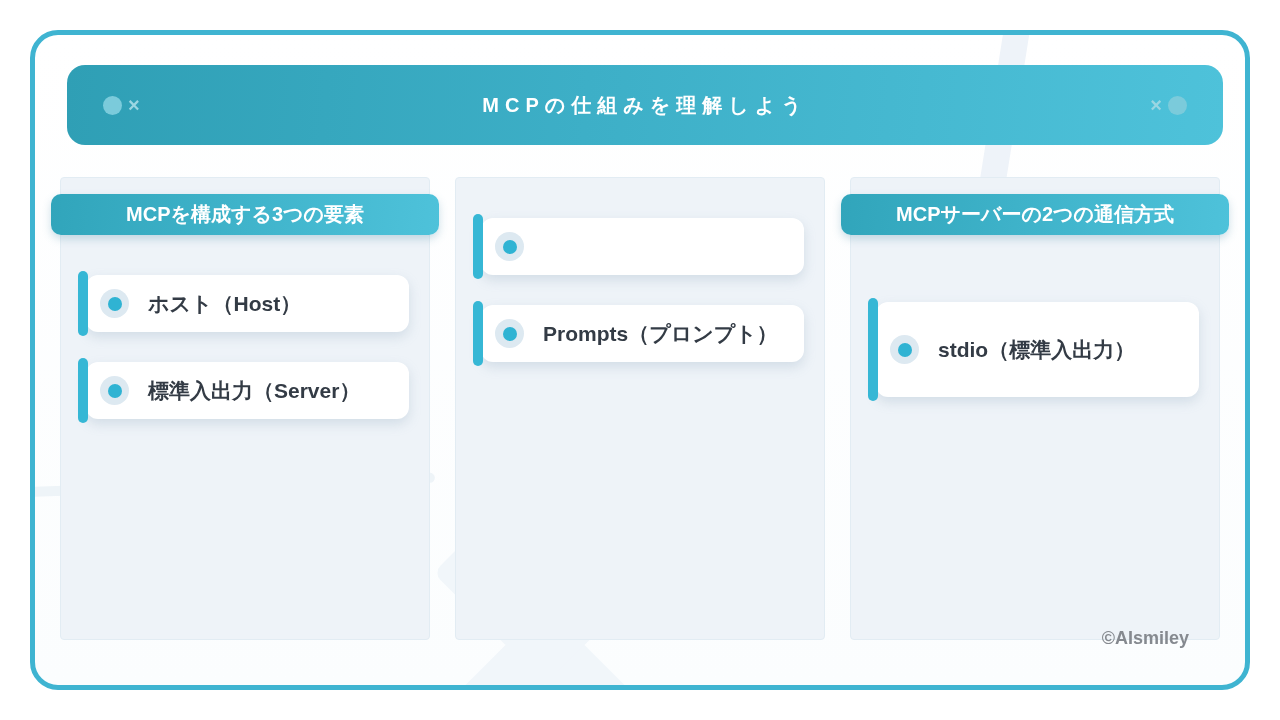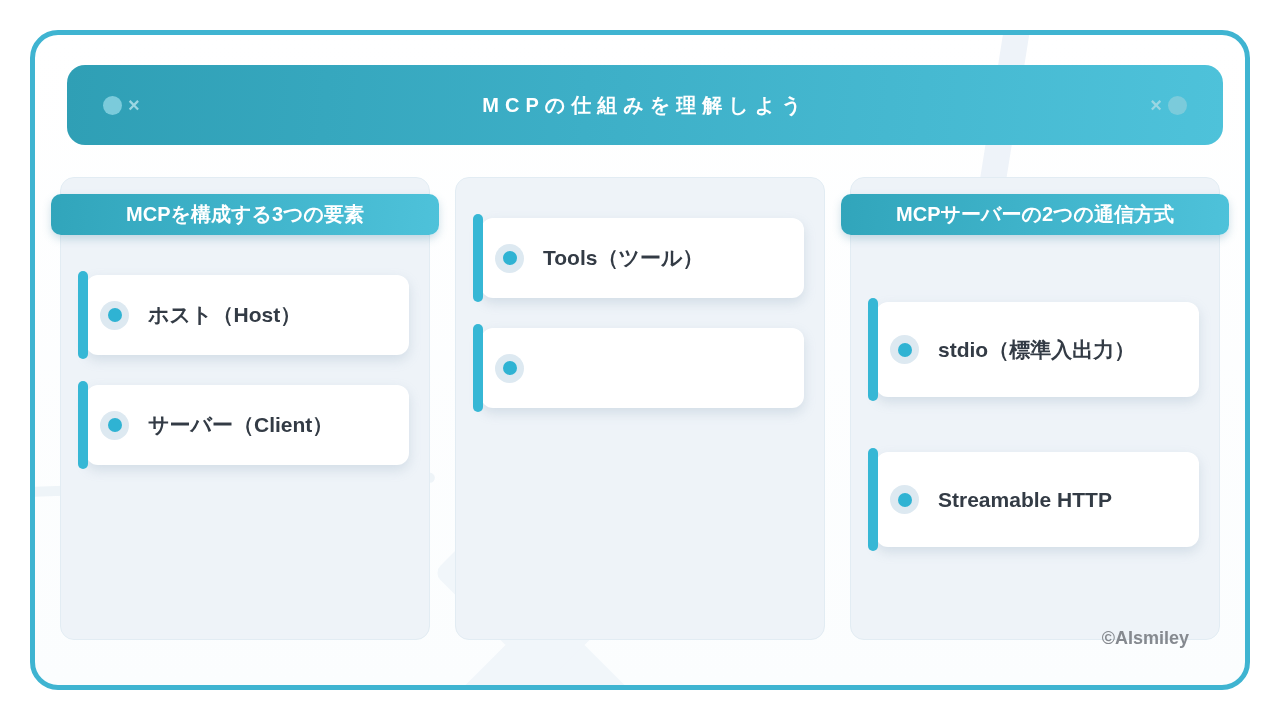--- a/index.html
+++ b/index.html
@@ -72,39 +72,39 @@
   .columns {
     position: absolute; z-index: 1;
     left: 0; top: 142px; width: 100%;
     padding: 0 25px;
     display: flex; gap: 25px;
   }
   .column {
     flex: 1; height: 463px;
     background: #eef3f8;
     border: 1px solid #e2ecf3;
-    border-radius: 14px;
+    border-radius: 4px;
     position: relative;
   }
   .badge {
     position: relative;
     margin: 16px -10px 0 -10px; height: 41px;
     border-radius: 10px;
     background: linear-gradient(95deg, #31a5bb 0%, #4ec2da 100%);
     box-shadow: 0 4px 9px rgba(90,150,175,.30);
     display: flex; align-items: center; justify-content: center;
   }
   .badge span {
     color: #ffffff; font-size: 20px; font-weight: bold; white-space: nowrap;
   }
   .items { padding: 40px 20px 0 25px; }
   .column.wide-gap .items { padding-top: 67px; }
   .card {
     position: relative;
-    height: 80px; margin-bottom: 30px;
+    height: 57px; margin-bottom: 30px;
     background: #ffffff; border-radius: 12px;
     box-shadow: 0 5px 12px rgba(140,165,185,.28);
     display: flex; align-items: center;
     padding-left: 14px;
   }
   .column.wide-gap .card { height: 95px; margin-bottom: 55px; }
   .card::before {
     content: ""; position: absolute;
     left: -8px; top: -4px; bottom: -4px; width: 10px;
     background: #36b7d5; border-radius: 6px;
@@ -159,50 +159,46 @@
       <div class="badge">
         <span>MCPを構成する3つの要素</span>
       </div>
       <div class="items">
         <div class="card">
           <span class="bullet"></span>
           <span class="label">ホスト（Host）</span>
         </div>
         <div class="card">
           <span class="bullet"></span>
-          <span class="label">サーバー（Client）</span>
+          <span class="label">標準入出力（Server）</span>
         </div>
       </div>
     </div>
 
     <div class="column">
       <div class="items">
         <div class="card">
           <span class="bullet"></span>
-          <span class="label">Tools（ツール）</span>
-        </div>
-        <div class="card">
-          <span class="bullet"></span>
+        </div>
+        <div class="card">
+          <span class="bullet"></span>
+          <span class="label">Prompts（プロンプト）</span>
         </div>
       </div>
     </div>
 
     <div class="column wide-gap">
       <div class="badge">
         <span>MCPサーバーの2つの通信方式</span>
       </div>
       <div class="items">
         <div class="card">
           <span class="bullet"></span>
           <span class="label">stdio（標準入出力）</span>
         </div>
-        <div class="card">
-          <span class="bullet"></span>
-          <span class="label">Streamable HTTP</span>
-        </div>
       </div>
     </div>
 
   </div>
 
   <div class="credit">©AIsmiley</div>
 
 </div>
 
 </body></html>

